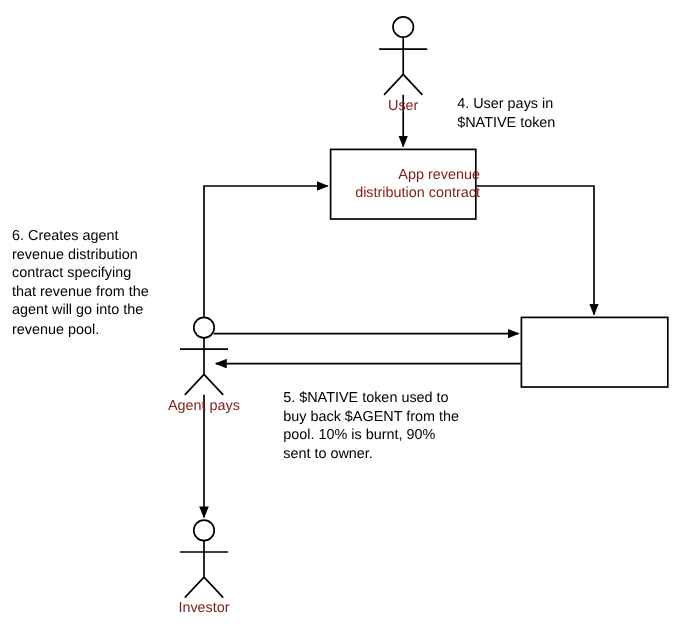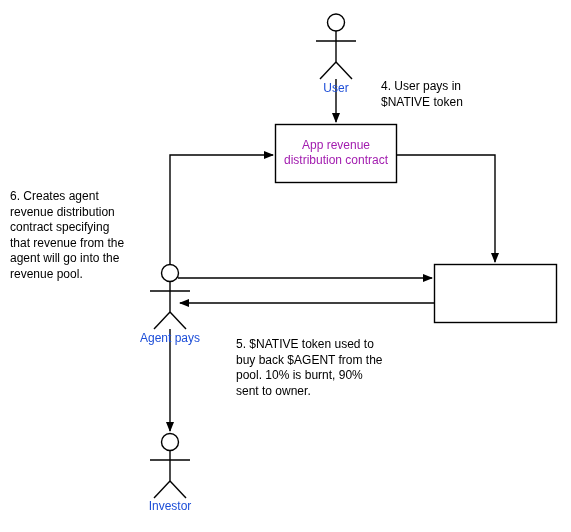--- a/index.html
+++ b/index.html
@@ -17,33 +17,33 @@
   }
   #diagram-svg {
     position: absolute;
     left: 0;
     top: 0;
     width: 571px;
     height: 532px;
   }
   .node-label {
     position: absolute;
-    text-align: center;
+    text-align: right;
     font-family: "Liberation Sans", sans-serif;
     font-size: 12px;
-    color: #a21caf;
+    color: #7f1d1d;
     line-height: 15px;
     white-space: pre-line;
   }
   .actor-name {
     position: absolute;
     text-align: center;
     font-family: "Liberation Sans", sans-serif;
     font-size: 12px;
-    color: #1d4ed8;
+    color: #7f1d1d;
     line-height: 14px;
   }
   .annotation {
     position: absolute;
     font-family: "Liberation Sans", sans-serif;
     font-size: 12px;
     color: #000000;
     line-height: 15.5px;
     white-space: pre-line;
   }
@@ -116,19 +116,19 @@
 contract specifying
 that revenue from the
 agent will go into the
 revenue pool.</div>
 
 
 
   <div class="annotation" style="left:381px; top:79px; width:126px;">4. User pays in
 $NATIVE token</div>
 
-  <div class="annotation" style="left:236px; top:337px; width:178px;">5. $NATIVE token used to
+  <div class="annotation" style="left:236px; top:324px; width:178px;">5. $NATIVE token used to
 buy back $AGENT from the
 pool. 10% is burnt, 90%
 sent to owner.</div>
 
 
 </div>
 
 </body></html>

